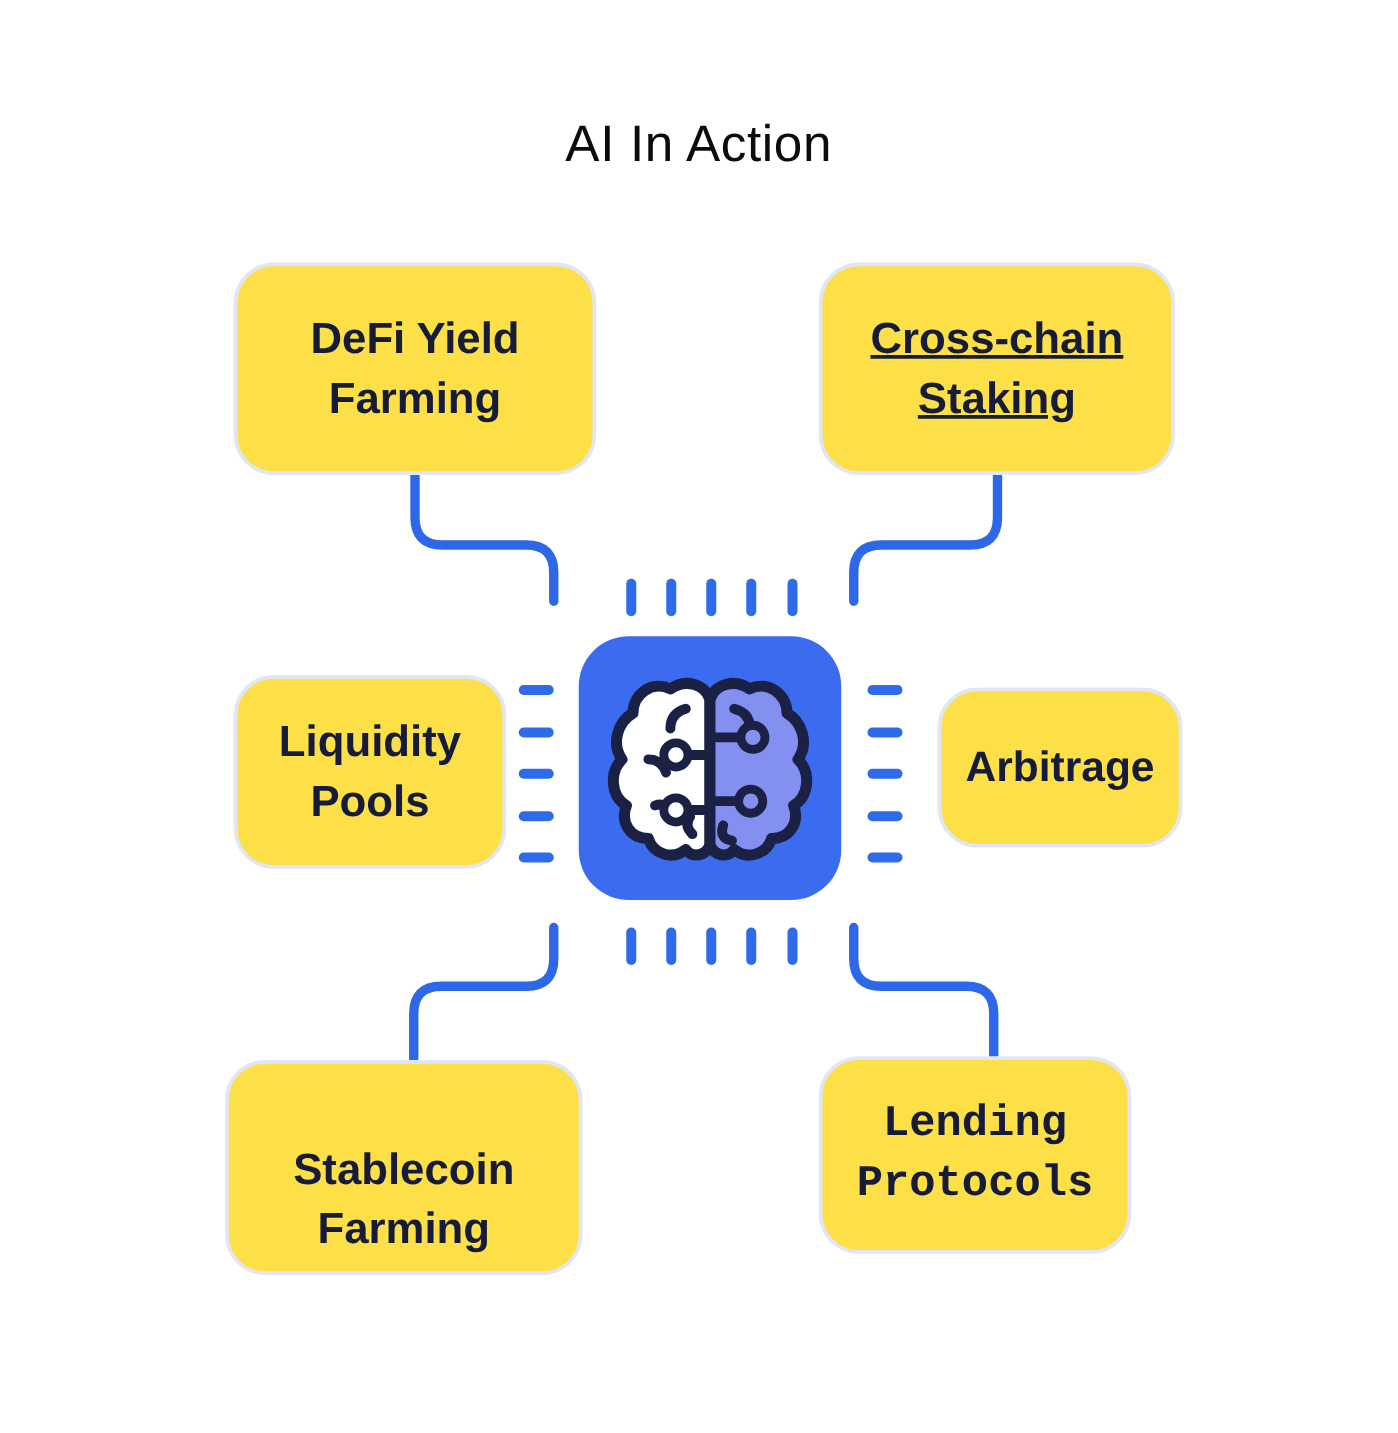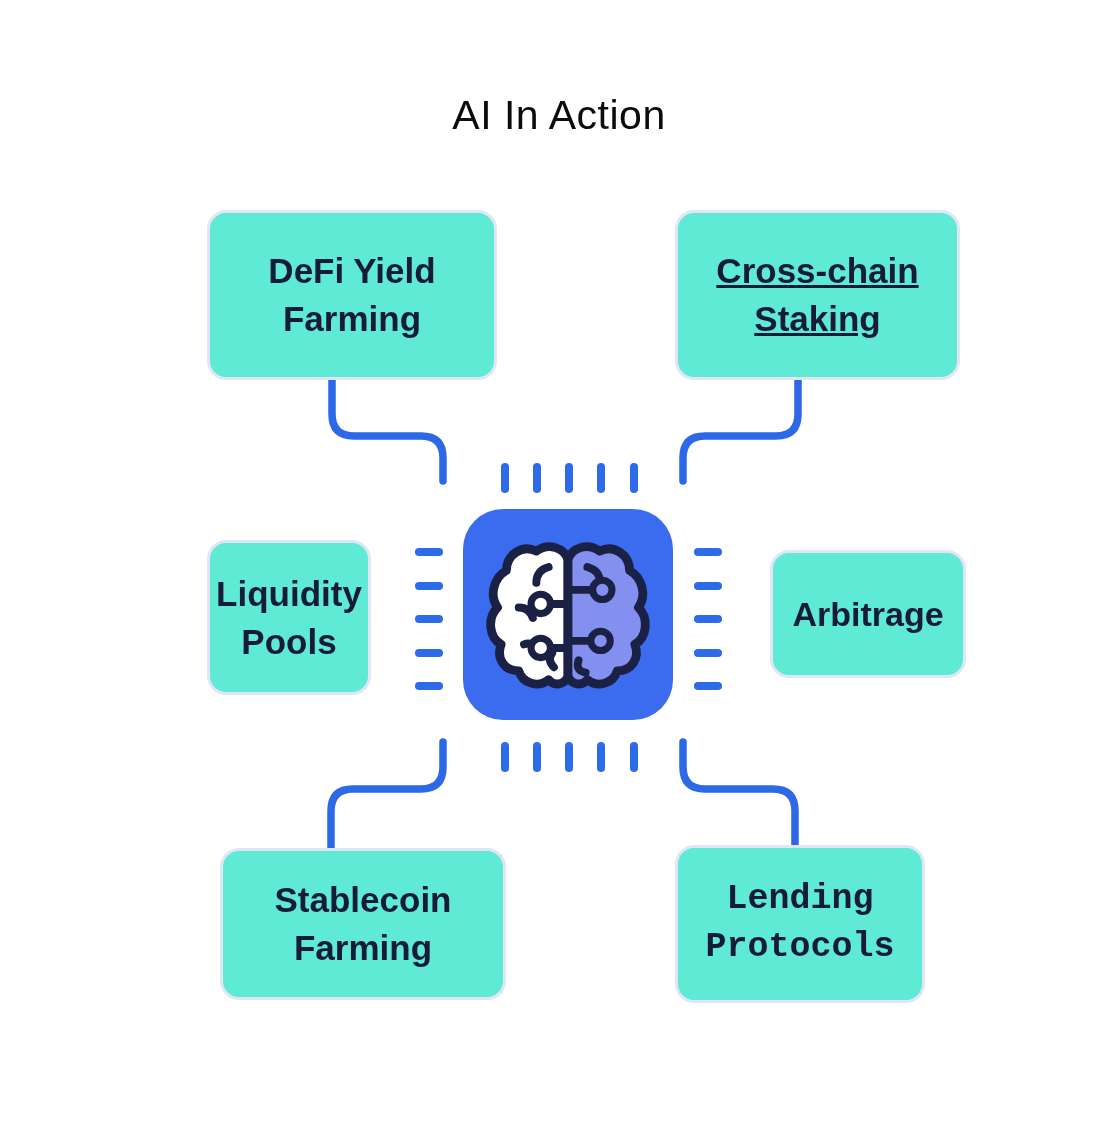--- a/index.html
+++ b/index.html
@@ -23,39 +23,38 @@
     margin: 0;
     text-align: center;
     font-size: 41px;
     font-weight: 500;
     letter-spacing: 0.5px;
     color: #0b0c10;
   }
   .card {
     position: absolute;
     box-sizing: border-box;
-    background: #5eead4;
+    background: #fde047;
     border: 3px solid #e0e6f6;
-    border-radius: 19px;
+    border-radius: 32px;
     display: flex;
     align-items: center;
     justify-content: center;
     text-align: center;
     color: #161c38;
     font-size: 35px;
     font-weight: 700;
     line-height: 1.36;
     padding: 10px 24px;
-    margin-left: 20px;
   }
   .card-tl { left: 187px; top: 210px; width: 290px; height: 170px; }
   .card-tr { left: 655px; top: 210px; width: 285px; height: 170px; text-decoration: underline; }
-  .card-ml { left: 187px; top: 540px; width: 164px; height: 155px; }
+  .card-ml { left: 187px; top: 540px; width: 218px; height: 155px; }
   .card-mr { left: 750px; top: 550px; width: 196px; height: 128px; font-size: 34px; }
-  .card-bl { left: 200px; top: 848px; width: 286px; height: 152px; }
+  .card-bl { left: 180px; top: 848px; width: 286px; height: 172px; align-items: flex-end; }
   .card-br { left: 655px; top: 845px; width: 250px; height: 158px; font-family: Liberation Mono, monospace; }
 
   .wires {
     position: absolute;
     left: 0;
     top: 0;
     pointer-events: none;
   }
   .chip {
     position: absolute;

